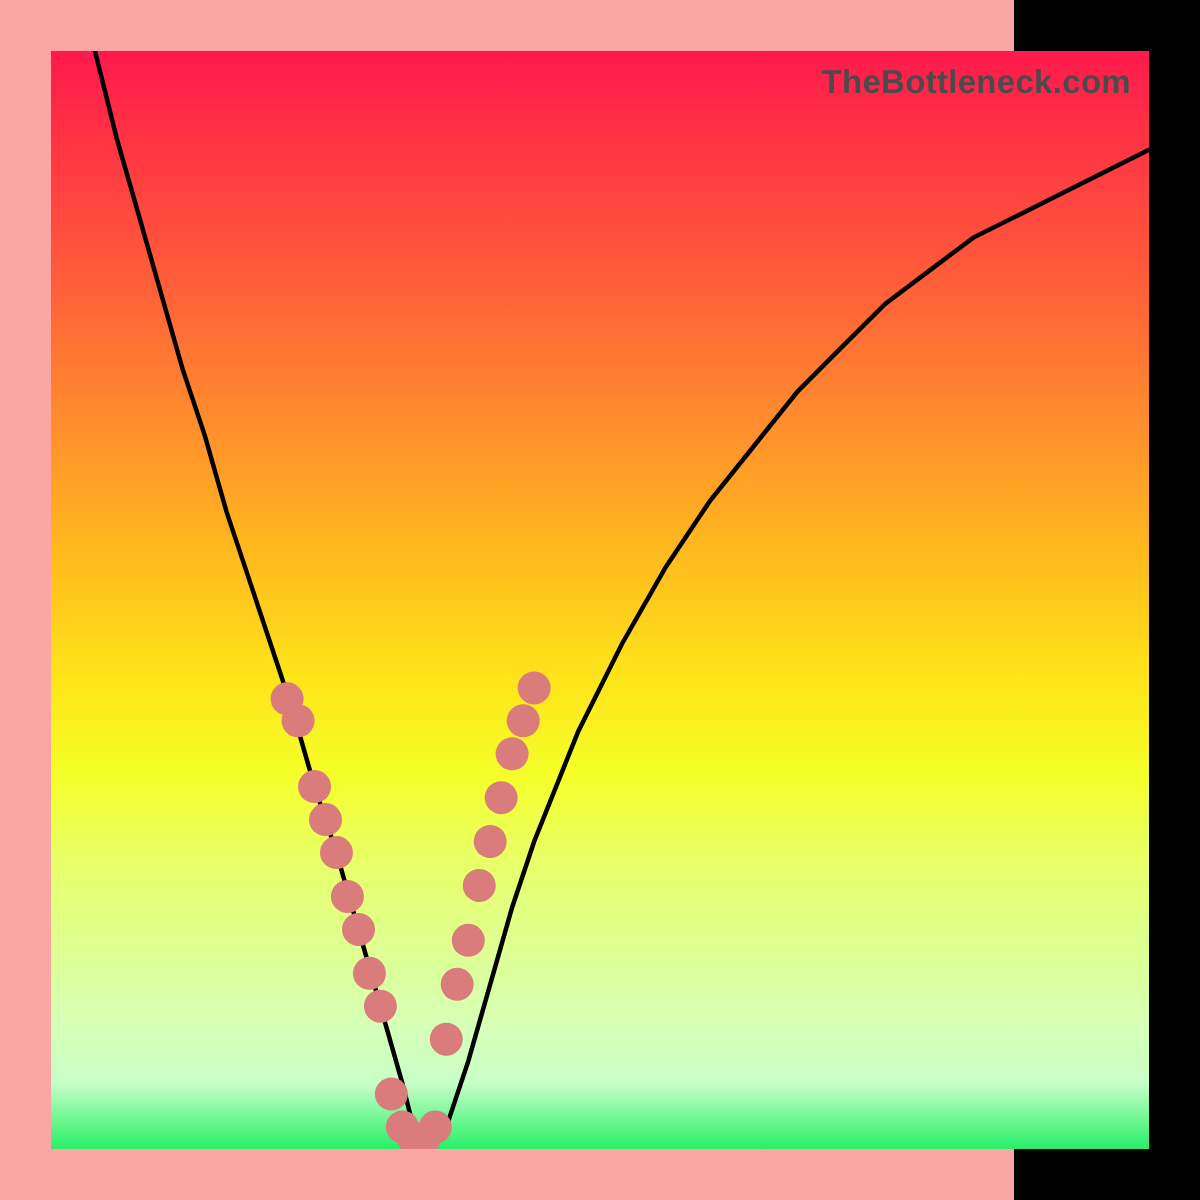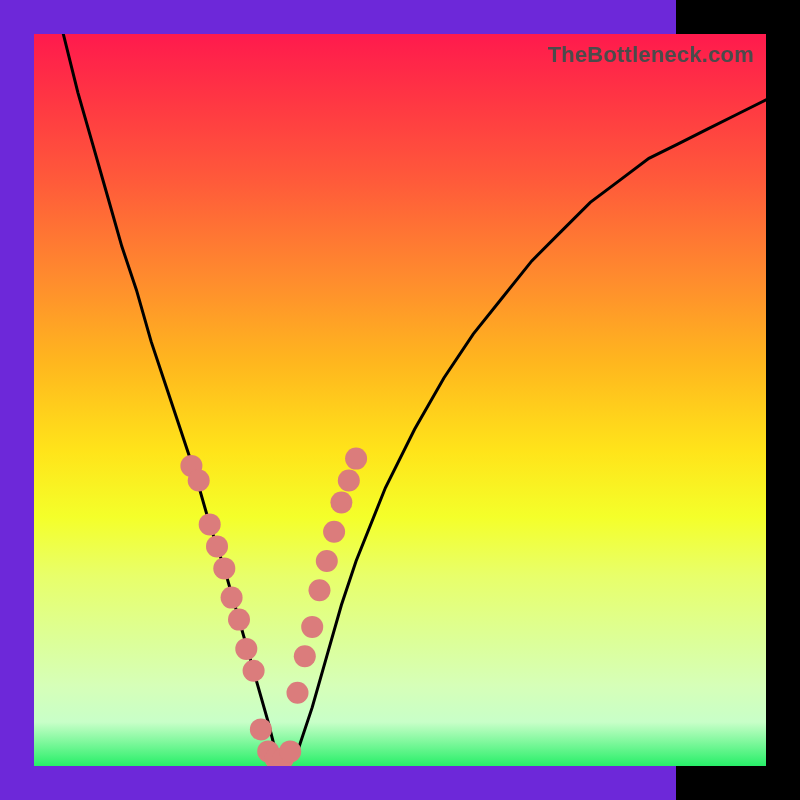--- a/index.html
+++ b/index.html
@@ -1,17 +1,17 @@
 <!DOCTYPE html>
 <html><head>
 <meta charset="utf-8">
 <style>
   * { margin: 0; padding: 0; box-sizing: border-box; }
   html, body { width: 800px; height: 800px; overflow: hidden; background: #000; }
-  .wrap { position: relative; width: 676px; height: 800px; background: #6d28d9; }
+  .wrap { position: relative; width: 676px; height: 800px; background: #fca5a5; }
   .plot-area {
     position: absolute;
     left: 34px;
     top: 34px;
     width: 732px;
     height: 732px;
     background: linear-gradient(to bottom,
       #ff1a4d 0%,
       #ff3344 8%,
       #ff5a3a 20%,

